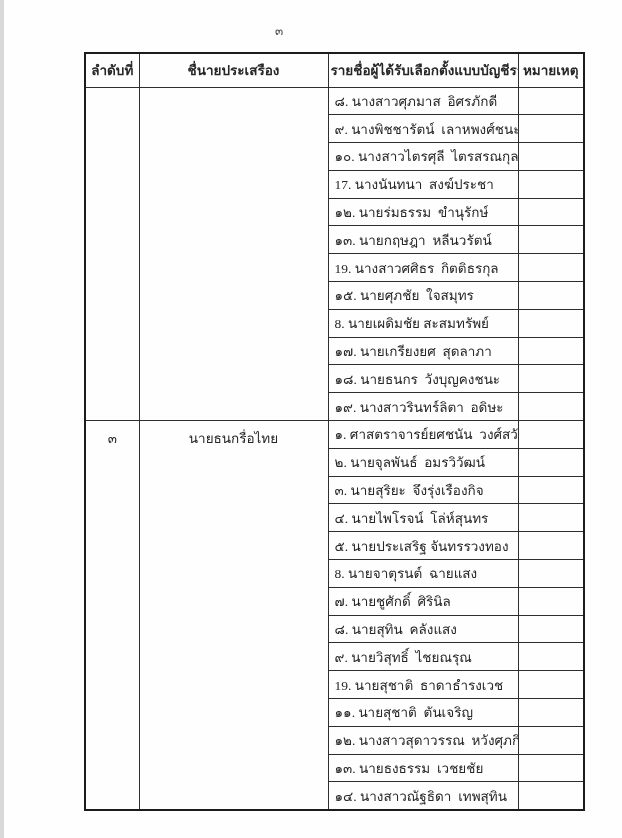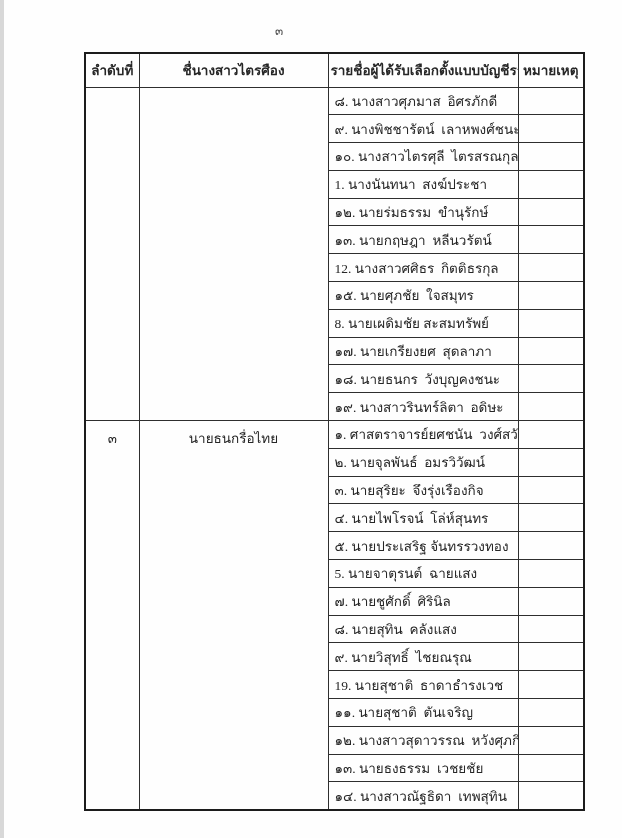--- a/index.html
+++ b/index.html
@@ -84,54 +84,54 @@
     <table class="doc-table">
       <colgroup>
         <col class="col-order">
         <col class="col-party">
         <col class="col-names">
         <col class="col-remark">
       </colgroup>
       <thead>
         <tr>
           <th>ลำดับที่</th>
-          <th>ชื่นางสาวไตรศือง</th>
+          <th>ชื่นายประเสรือง</th>
           <th>รายชื่อผู้ได้รับเลือกตั้งแบบบัญชีรายชื่อ</th>
           <th>หมายเหตุ</th>
         </tr>
       </thead>
       <tbody>
           <tr>
             <td class="order-cell" rowspan="12"></td>
             <td class="party-cell" rowspan="12"></td>
             <td class="member-cell">๘. นางสาวศุภมาส  อิศรภักดี</td>
             <td class="remark-cell"></td>
           </tr>
           <tr>
             <td class="member-cell">๙. นางพิชชารัตน์  เลาหพงศ์ชนะ</td>
             <td class="remark-cell"></td>
           </tr>
           <tr>
             <td class="member-cell">๑๐. นางสาวไตรศุลี  ไตรสรณกุล</td>
             <td class="remark-cell"></td>
           </tr>
           <tr>
-            <td class="member-cell">1. นางนันทนา  สงฆ์ประชา</td>
+            <td class="member-cell">17. นางนันทนา  สงฆ์ประชา</td>
             <td class="remark-cell"></td>
           </tr>
           <tr>
             <td class="member-cell">๑๒. นายร่มธรรม  ขำนุรักษ์</td>
             <td class="remark-cell"></td>
           </tr>
           <tr>
             <td class="member-cell">๑๓. นายกฤษฎา  หลีนวรัตน์</td>
             <td class="remark-cell"></td>
           </tr>
           <tr>
-            <td class="member-cell">12. นางสาวศศิธร  กิตติธรกุล</td>
+            <td class="member-cell">19. นางสาวศศิธร  กิตติธรกุล</td>
             <td class="remark-cell"></td>
           </tr>
           <tr>
             <td class="member-cell">๑๕. นายศุภชัย  ใจสมุทร</td>
             <td class="remark-cell"></td>
           </tr>
           <tr>
             <td class="member-cell">8. นายเผดิมชัย สะสมทรัพย์</td>
             <td class="remark-cell"></td>
           </tr>
@@ -163,21 +163,21 @@
           </tr>
           <tr>
             <td class="member-cell">๔. นายไพโรจน์  โล่ห์สุนทร</td>
             <td class="remark-cell"></td>
           </tr>
           <tr>
             <td class="member-cell">๕. นายประเสริฐ จันทรรวงทอง</td>
             <td class="remark-cell"></td>
           </tr>
           <tr>
-            <td class="member-cell">5. นายจาตุรนต์  ฉายแสง</td>
+            <td class="member-cell">8. นายจาตุรนต์  ฉายแสง</td>
             <td class="remark-cell"></td>
           </tr>
           <tr>
             <td class="member-cell">๗. นายชูศักดิ์  ศิรินิล</td>
             <td class="remark-cell"></td>
           </tr>
           <tr>
             <td class="member-cell">๘. นายสุทิน  คลังแสง</td>
             <td class="remark-cell"></td>
           </tr>

